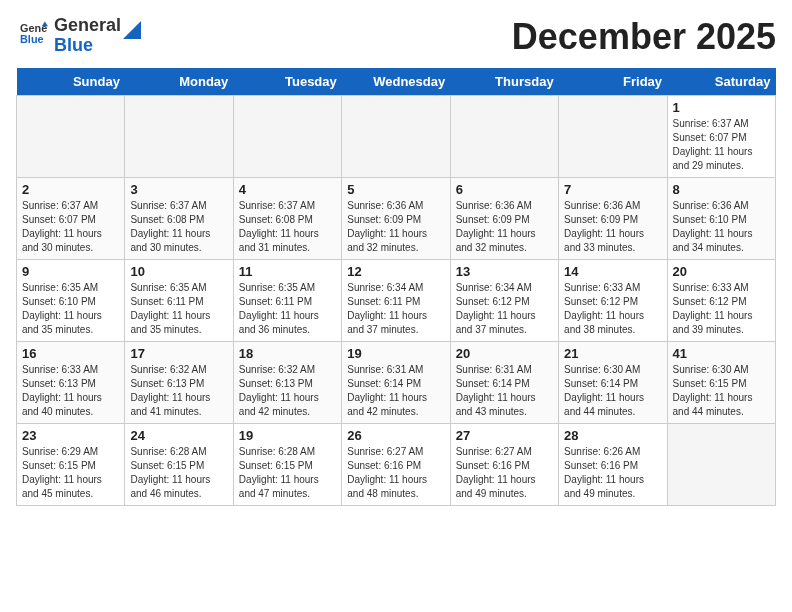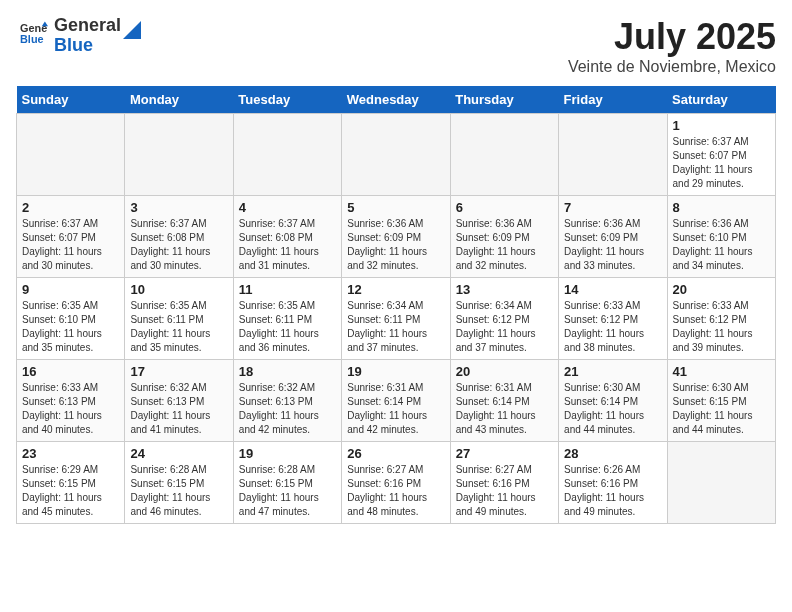--- a/index.html
+++ b/index.html
@@ -38,21 +38,21 @@
       color: #444;
     }
     table {
       width: 100%;
       border-collapse: collapse;
       font-size: 10px;
     }
     thead th {
       background-color: #1565c0;
       color: #fff;
-      text-align: left;
+      text-align: right;
       padding: 6px 5px;
       font-size: 13px;
       font-weight: bold;
       margin-top: 28px;
     }
     td {
       border: 1px solid #ccc;
       vertical-align: top;
       padding: 4px 5px;
       width: 108px;
@@ -93,22 +93,21 @@
       <div style="font-size:18px;font-weight:bold;color:#333;line-height:1.1;">General</div>
       <div style="font-size:18px;font-weight:bold;color:#1565c0;line-height:1.1;">Blue</div>
     </div>
     <div style="margin-left:2px;margin-top:-8px;">
       <svg width="18" height="18" viewBox="0 0 20 20">
         <polygon points="0,20 20,20 20,0" fill="#1565c0"></polygon>
       </svg>
     </div>
   </div>
   <div class="title-area">
-    <div class="month-title">July 2025</div>
-    <div class="location-title">Veinte de Noviembre, Mexico</div>
+    <div class="month-title">December 2025</div>
   </div>
 </div>
 
 <table>
   <thead>
     <tr>
     <th>Sunday</th>
         <th>Monday</th>
         <th>Tuesday</th>
         <th>Wednesday</th>

